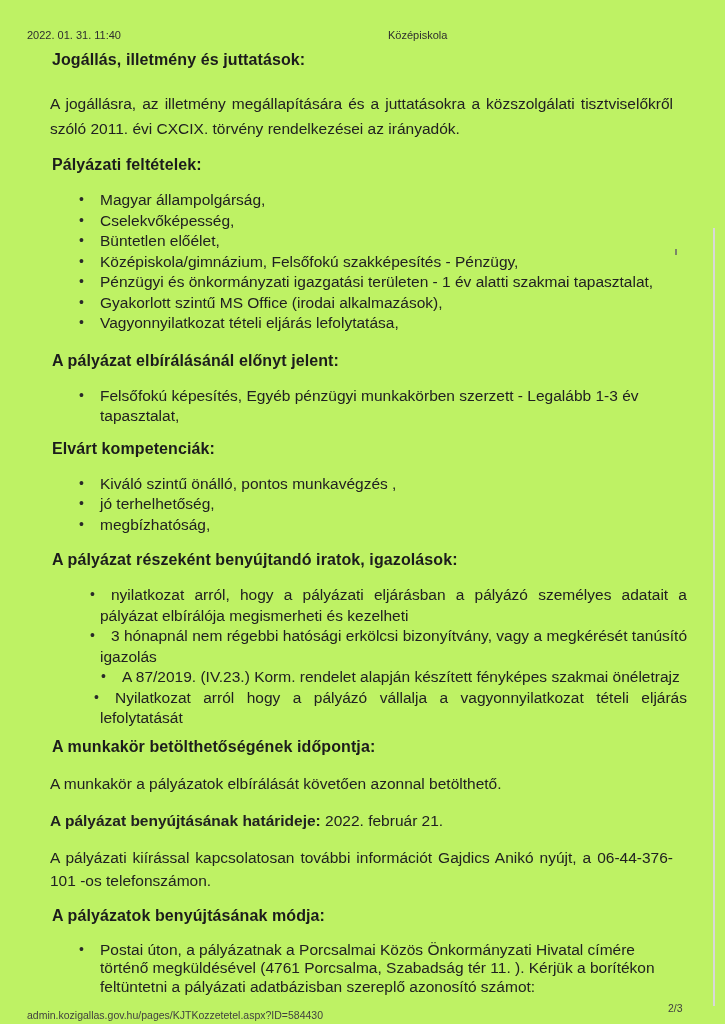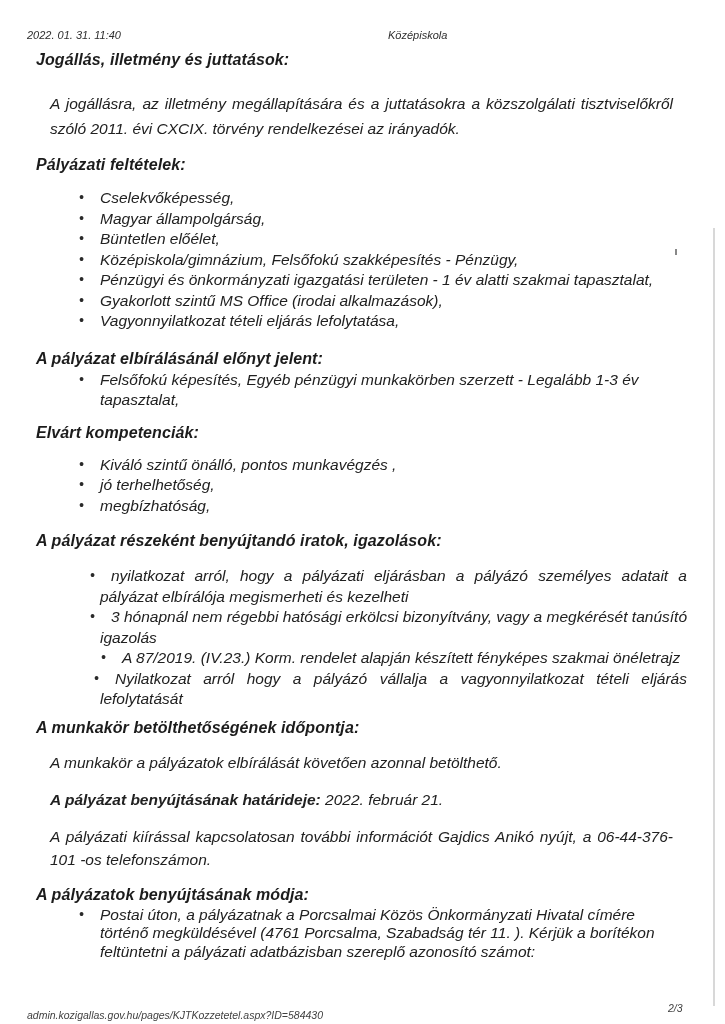--- a/index.html
+++ b/index.html
@@ -1,33 +1,32 @@
 <!DOCTYPE html>
 <html lang="hu"><head>
 <meta charset="utf-8">
 <style>
   html, body { margin: 0; padding: 0; background: #9a9a9a; }
   .page {
     position: relative;
     width: 725px; height: 1024px;
-    background: #ffffff;
+    background: #bef264;
     overflow: hidden;
     font-family: "Liberation Sans", "DejaVu Sans", sans-serif;
     color: #212121;
     box-sizing: border-box;
-    font-style: italic;
   }
   
   .print-header { position: absolute; top: 29px; left: 0; width: 100%; font-size: 11px; color: #2e2e2e; }
   .ph-date { position: absolute; left: 27px; top: 0; white-space: nowrap; }
   .ph-title { position: absolute; left: 388px; top: 0; white-space: nowrap; }
 
   
   .doc { position: absolute; top: 44px; left: 0; width: 725px; padding: 0 38px 0 36px; box-sizing: border-box; }
-  h2 { font-size: 16px; line-height: 19px; margin: 0; font-weight: bold; color: #1c1c1c; letter-spacing: .1px; }
+  h2 { font-size: 16px; line-height: 19px; margin: 16px; font-weight: bold; color: #1c1c1c; letter-spacing: .1px; }
   .h-jogallas   { margin-top: 6px; }
   .h-feltetelek { margin-top: 11px; }
   .h-elonyt     { margin-top: 17px; }
   .h-kompet     { margin-top: 12px; }
   .h-iratok     { margin-top: 15px; }
   .h-idopont    { margin-top: 8px; }
   .h-modja      { margin-top: 11px; }
 
   p { margin: 14px; font-size: 15.5px; line-height: 25px; }
   .just { text-align: justify; }
@@ -73,22 +72,22 @@
     <span class="ph-title">Középiskola</span>
   </div>
 
   <div class="doc">
 
     <h2 class="h-jogallas">Jogállás, illetmény és juttatások:</h2>
     <p class="p-jogallas just">A jogállásra, az illetmény megállapítására és a juttatásokra a közszolgálati tisztviselőkről szóló 2011. évi CXCIX. törvény rendelkezései az irányadók.</p>
 
     <h2 class="h-feltetelek">Pályázati feltételek:</h2>
     <ul class="ul-feltetelek">
+      <li>Magyar állampolgárság,</li>
       <li>Cselekvőképesség,</li>
-      <li>Magyar állampolgárság,</li>
       <li>Büntetlen előélet,</li>
       <li>Középiskola/gimnázium, Felsőfokú szakképesítés - Pénzügy,</li>
       <li>Pénzügyi és önkormányzati igazgatási területen - 1 év alatti szakmai tapasztalat,</li>
       <li>Gyakorlott szintű MS Office (irodai alkalmazások),</li>
       <li>Vagyonnyilatkozat tételi eljárás lefolytatása,</li>
     </ul>
 
     <h2 class="h-elonyt">A pályázat elbírálásánál előnyt jelent:</h2>
     <ul class="ul-elonyt">
       <li>Felsőfokú képesítés, Egyéb pénzügyi munkakörben szerzett - Legalább 1-3 év tapasztalat,</li>

